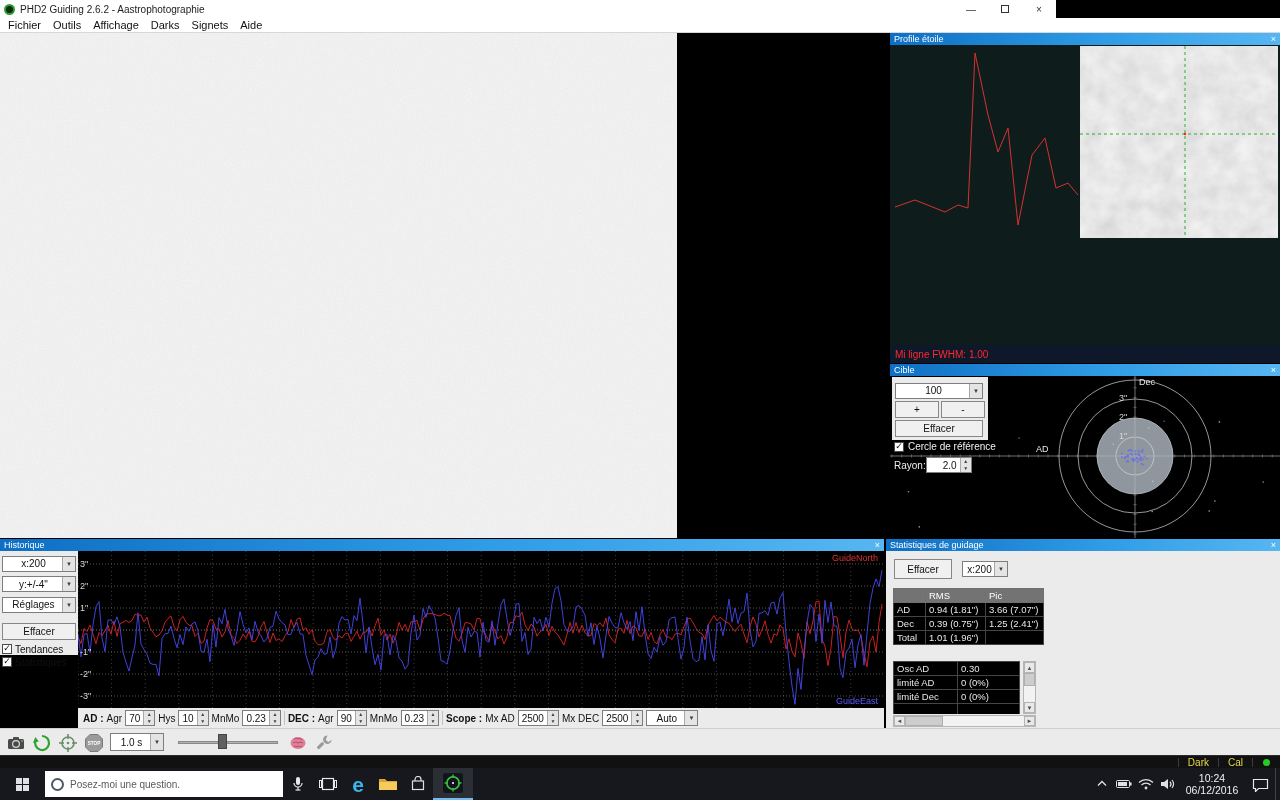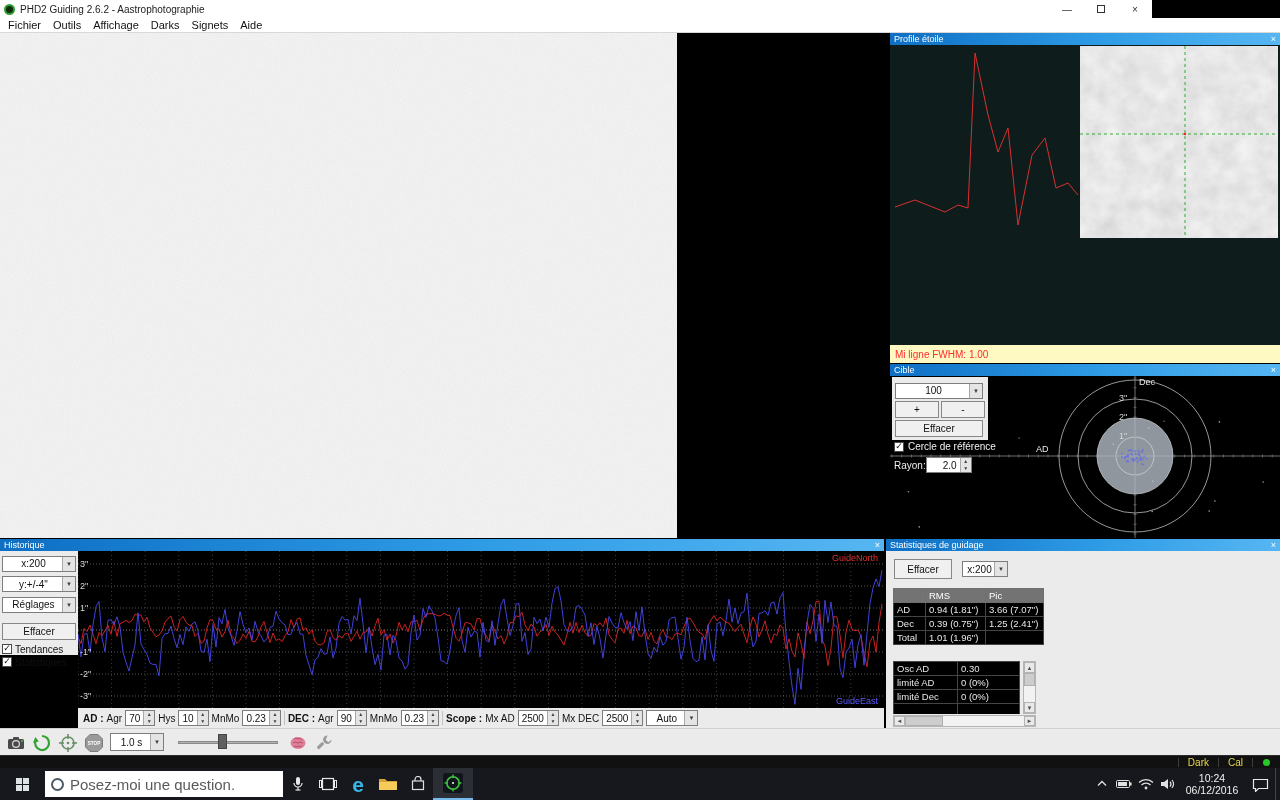--- a/index.html
+++ b/index.html
@@ -50,21 +50,21 @@
 .ssep{width:1px;height:9px;background:#3c3c3c}
 .sseg{padding:0 9px}
 .sdot{width:7px;height:7px;border-radius:50%;background:#28c828;margin:0 10px}
 
 .taskbar{background:#16181d;display:flex;align-items:center;color:#e8e8e8}
 .tb-start{width:45px;height:32px;display:flex;align-items:center;justify-content:center}
 .winlogo{display:grid;grid-template-columns:6px 6px;grid-template-rows:6px 6px;gap:1px}
 .winlogo i{background:#dfe2e5}
 .tb-search{width:238px;height:26px;background:#fff;display:flex;align-items:center;padding:0 6px;gap:6px}
 .cortana-ring{width:13px;height:13px;border:2px solid #4c5a66;border-radius:50%;flex:none}
-.tb-search-text{font-size:15px;color:#5a5a5a;white-space:nowrap}
+.tb-search-text{font-size:10px;color:#5a5a5a;white-space:nowrap}
 .tb-ico{width:30px;height:32px;display:flex;align-items:center;justify-content:center;flex:none}
 .tb-ico.wide{width:40px}
 .tb-ico.active{background:#2b2e34;border-bottom:2px solid #76b9ed}
 .edge-e{color:#3ab6e8;font-size:21px;font-weight:bold;line-height:1}
 .tb-spacer{flex:1}
 .tb-clock{width:66px;text-align:center;font-size:10.5px;line-height:12px;color:#f0f0f0}
 .tb-sliver{width:5px;height:32px;border-left:1px solid #41454b}
 </style>
 </head>
 <body>
@@ -87,21 +87,21 @@
       <feComponentTransfer>
         <feFuncR type="linear" slope="0.35" intercept="0.62"></feFuncR>
         <feFuncG type="linear" slope="0.35" intercept="0.62"></feFuncG>
         <feFuncB type="linear" slope="0.35" intercept="0.62"></feFuncB>
         <feFuncA type="linear" slope="0" intercept="1"></feFuncA>
       </feComponentTransfer>
     </filter>
   </defs>
 </svg>
 
-<div class="abs titlebar" style="left:0;top:0;width:1152px;height:18px">
+<div class="abs titlebar" style="left:0;top:0;width:1056px;height:18px">
   <span class="app-ico"></span>
   <span>PHD2 Guiding 2.6.2 - Aastrophotographie</span>
   <span class="wbtns">
     <span class="wb">—</span>
     <span class="wb">
         <span class="maxbox"></span>
       </span>
     <span class="wb">×</span>
   </span>
 </div>
@@ -120,21 +120,21 @@
     <rect width="677" height="505" fill="#d6d6d6"></rect>
     <rect width="677" height="505" filter="url(#grainF)"></rect>
   </svg>
 </div>
 
 <div class="abs" style="left:890px;top:33px;width:390px;height:264px;background:#000">
   <div class="cap">
     <span>Profile étoile</span>
     <span class="capx">×</span>
   </div>
-  <div class="pc" style="height:318px;background:#fef9c3">
+  <div class="pc" style="height:318px;background:#0f172a">
     <div style="position:absolute;left:0;top:0;width:390px;height:300px;background:#0e1d1c"></div>
     <svg id="profile-svg" width="390" height="318" style="position:absolute;left:0;top:0">
       <polyline id="profile-line" fill="none" stroke="#d83030" stroke-width="1" points="5,162 25,155 55,167 68,160 78,163 85,8 98,70 108,107 118,83 128,180 142,110 155,93 166,143 178,138 188,150"></polyline>
     </svg>
     <svg width="198" height="192" style="position:absolute;left:190px;top:1px">
       <rect width="198" height="192" filter="url(#blobF)"></rect>
       <line x1="105" y1="0" x2="105" y2="192" stroke="#00a000" stroke-width="0.8" stroke-dasharray="3 3"></line>
       <line x1="0" y1="88" x2="198" y2="88" stroke="#00a000" stroke-width="0.8" stroke-dasharray="3 3"></line>
       <circle cx="105" cy="88" r="1.2" fill="#ff2020"></circle>
     </svg>

